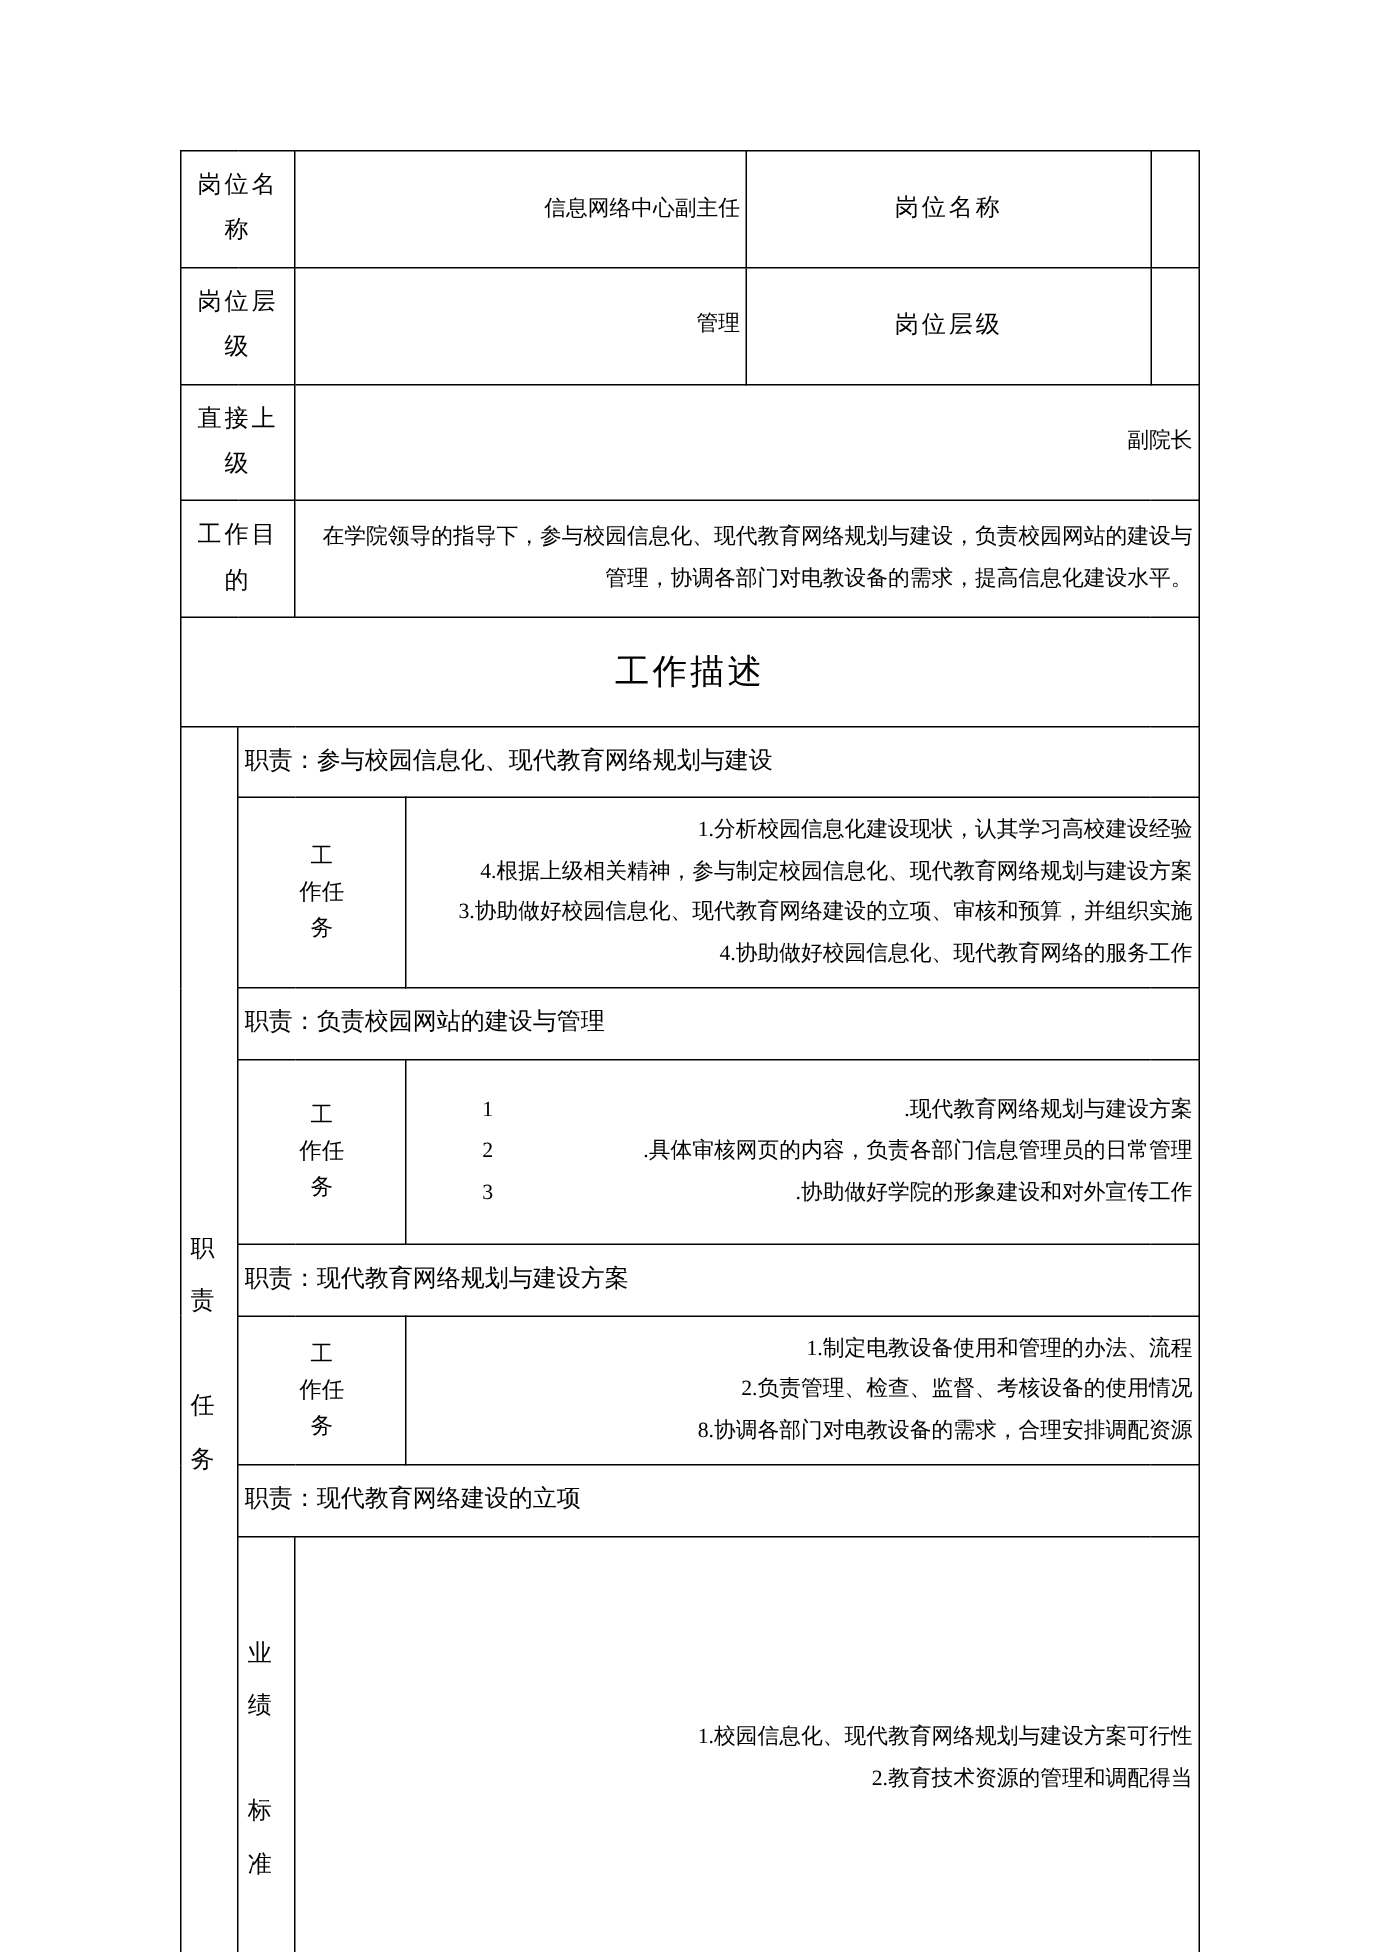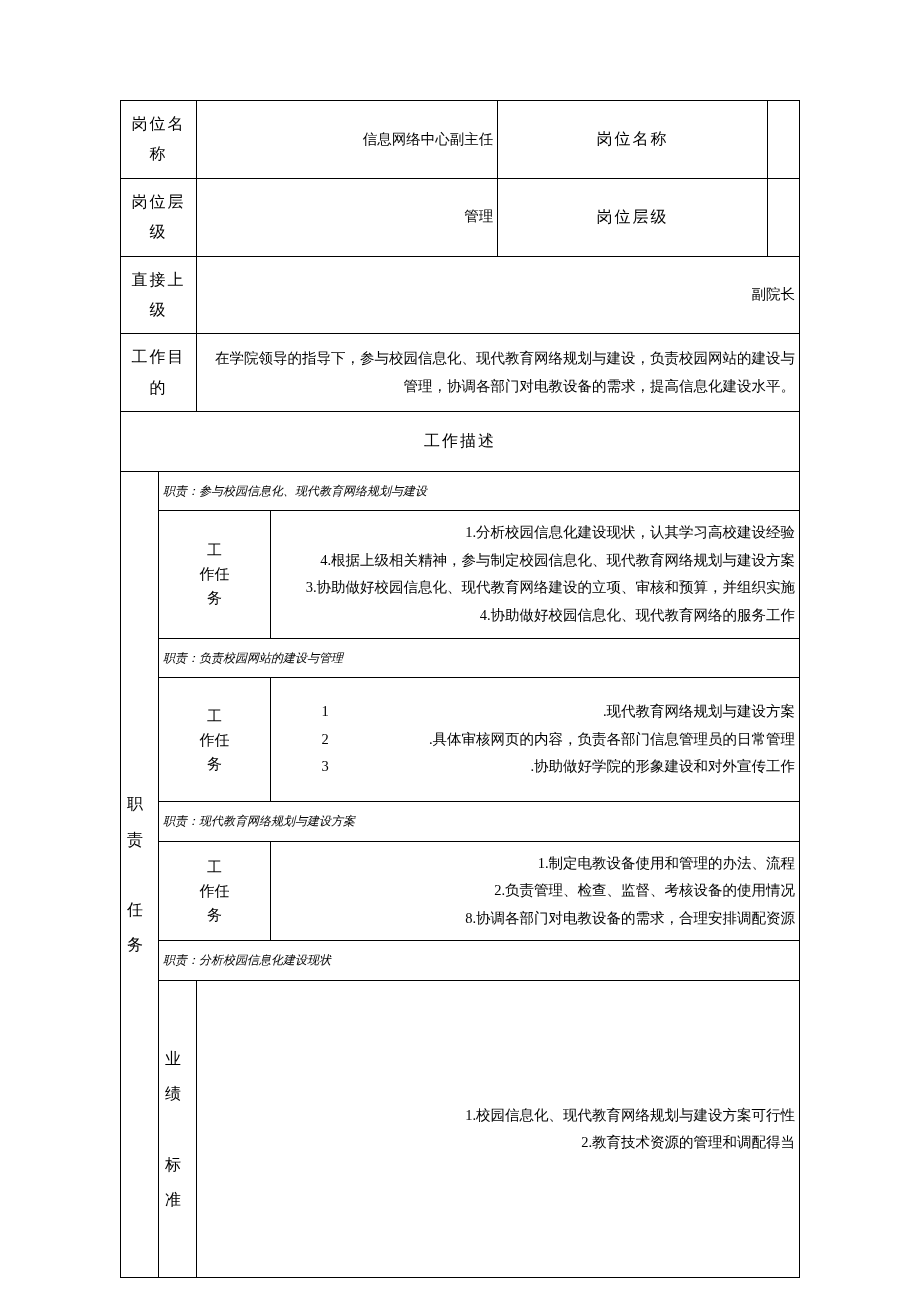--- a/index.html
+++ b/index.html
@@ -24,21 +24,21 @@
     vertical-align: middle;
     line-height: 1.9;
   }
   .hlabel {
     text-align: center;
     font-size: 16px;
     letter-spacing: 2px;
   }
   .section-header {
     text-align: center;
-    font-size: 16px;
+    font-size: 23px;
     letter-spacing: 2px;
     padding: 14px 0;
   }
   .vlabel {
     text-align: left;
     font-size: 16px;
     line-height: 2.2;
     padding: 0 6px;
   }
   .small-vlabel {
@@ -47,23 +47,22 @@
     line-height: 1.6;
     padding: 4px;
   }
   .content {
     text-align: right;
     font-size: 14.5px;
     padding-left: 4px;
     padding-right: 4px;
   }
   .duty {
-    font-size: 12px;
+    font-size: 16px;
     padding-left: 4px;
-    font-style: italic;
   }
   .tall { padding-top: 60px; padding-bottom: 60px; }
   .med  { padding-top: 20px; padding-bottom: 20px; }
   ol.numlist {
     list-style: none;
     margin: 0;
     padding: 0;
   }
   ol.numlist li {
     display: flex;
@@ -165,21 +164,21 @@
 作任
 务</td>
     <td class="content" colspan="3">
       <div>1.制定电教设备使用和管理的办法、流程</div>
       <div>2.负责管理、检查、监督、考核设备的使用情况</div>
       <div>8.协调各部门对电教设备的需求，合理安排调配资源</div>
     </td>
   </tr>
 
   <tr>
-    <td class="duty" colspan="5"><span>职责：</span><span>分析校园信息化建设现状</span></td>
+    <td class="duty" colspan="5"><span>职责：</span><span>现代教育网络建设的立项</span></td>
   </tr>
 
   <tr>
     <td class="vlabel tall" style="white-space:pre-line;">业绩
 
 标准</td>
     <td class="content" colspan="5">
       <div>1.校园信息化、现代教育网络规划与建设方案可行性</div>
       <div>2.教育技术资源的管理和调配得当</div>
     </td>

